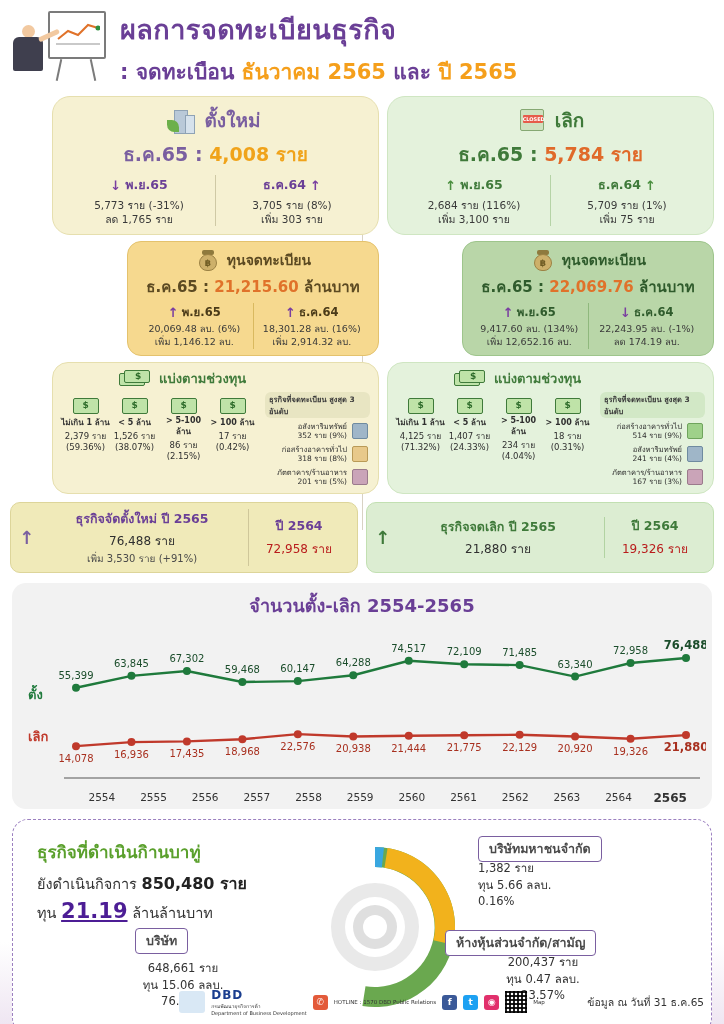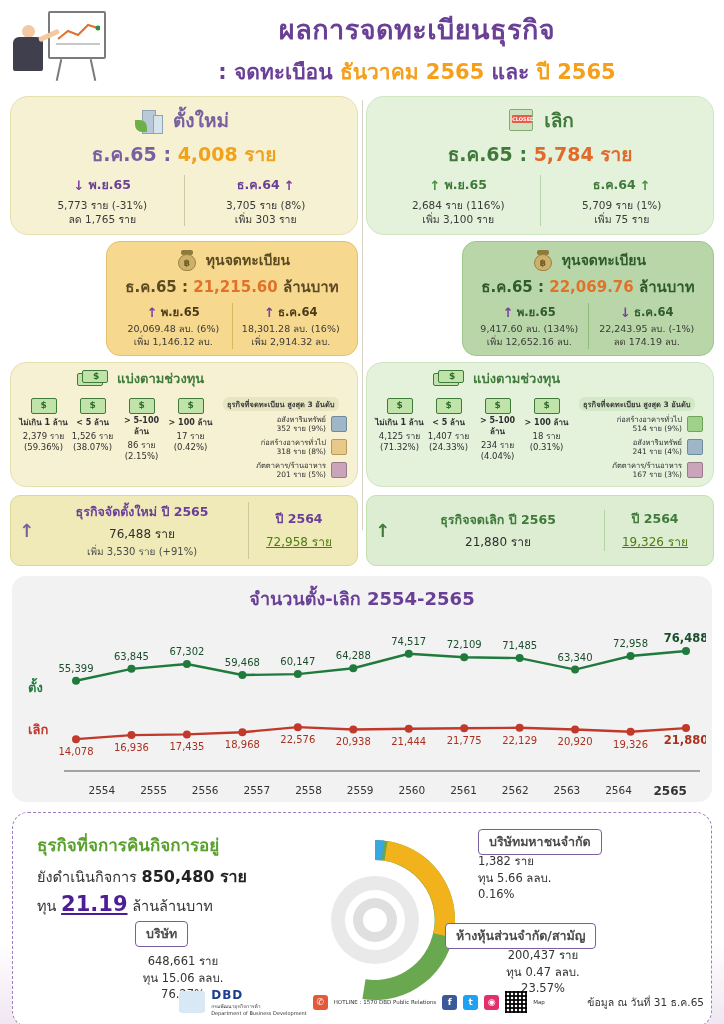--- a/index.html
+++ b/index.html
@@ -48,31 +48,31 @@
     border-radius:50%; background:#f2c9a0;
   }
   .person-body{
     position:absolute; left:13px; top:34px; width:30px; height:34px;
     background:#3f3f4e; border-radius:6px 6px 2px 2px;
   }
   .person-arm{
     position:absolute; left:38px; top:30px; width:22px; height:5px;
     background:#f2c9a0; transform:rotate(-25deg); border-radius:3px;
   }
-  .header-text { flex: 1; text-align: center; padding-right: 10px; }
+  .header-text { flex: 1; padding-right: 10px; }
   .title-main {
     font-size: 27px; font-weight: bold; color: #6a3f96; letter-spacing: .5px;
   }
   .title-sub {
     font-size: 21px; font-weight: bold; color: #f59f1b; margin-top: 4px;
   }
   .title-sub .hl { color: #6a3f96; }
 
   
-  .cols { display: flex; gap: 8px; padding: 0 10px; }
+  .cols { display: flex; gap: 8px; padding: 0 10px; margin-left: 42px; }
   .col { width: 350px; position: relative; }
 
   .card {
     border-radius: 18px; padding: 8px 10px; position: relative;
   }
   .card-new { background: #f6f1d2; border: 1px solid #e6dfae; }
   .card-end { background: #e4f2dc; border: 1px solid #cfe6c2; }
 
   .card-head {
     display:flex; align-items:center; justify-content:center; gap:8px;
@@ -210,21 +210,21 @@
   .ybox.end .yarrow{ color:#3f7a3a;}
   .ybox .ymain{ flex:1; text-align:center; border-right:1px solid #cfc79a; padding-right:6px;}
   .ybox.end .ymain{ border-right:1px solid #b2d3a2;}
   .ybox .yt{ font-size:12.5px; font-weight:bold; color:#3f7a3a;}
   .ybox.new .yt{ color:#6a3f96;}
   .ybox .yv{ font-size:12px; color:#2f2f2f; margin-top:2px;}
   .ybox .ys{ font-size:10px; color:#4a4a4a; margin-top:1px;}
   .ybox .yright{ width:100px; text-align:center;}
   .ybox .yrt{ font-size:12.5px; font-weight:bold; color:#3f7a3a;}
   .ybox.new .yrt{ color:#6a3f96;}
-  .ybox .yrv{ font-size:12px; color:#4d7c0f; margin-top:3px;text-decoration:underline;}
+  .ybox .yrv{ font-size:12px; color:#b91c1c; margin-top:3px;}
 
   
   .chart-wrap {
     margin: 10px 12px 0; background:#f2f2f2; border-radius:14px; padding:8px 6px 4px;
     position:relative;
   }
   .chart-title{ text-align:center; font-size:18px; font-weight:bold; color:#6a3f96;}
   .chart-area{ position:relative; height:165px; margin-top:4px;}
   .chart-area svg{ display:block; }
   .series-label{
@@ -729,21 +729,21 @@
       <div class="xt">2561</div>
       <div class="xt">2562</div>
       <div class="xt">2563</div>
       <div class="xt">2564</div>
       <div class="xt last">2565</div>
     </div>
   </div>
 
   <div class="donut-sec">
     <div class="donut-left">
-      <div class="d-title">ธุรกิจที่จการคินกิจการอยู่</div>
+      <div class="d-title">ธุรกิจที่ดำเนินกิานบาทู่</div>
       <div class="d-sub">
         <span>ยังดำเนินกิจการ </span><b>850,480 ราย</b>
       </div>
       <div class="d-sub2">
         <span>ทุน </span><b>21.19</b><span> ล้านล้านบาท</span>
       </div>
     </div>
 
     <div class="donut-center">
       <svg width="180" height="186" viewBox="0 0 180 186">

